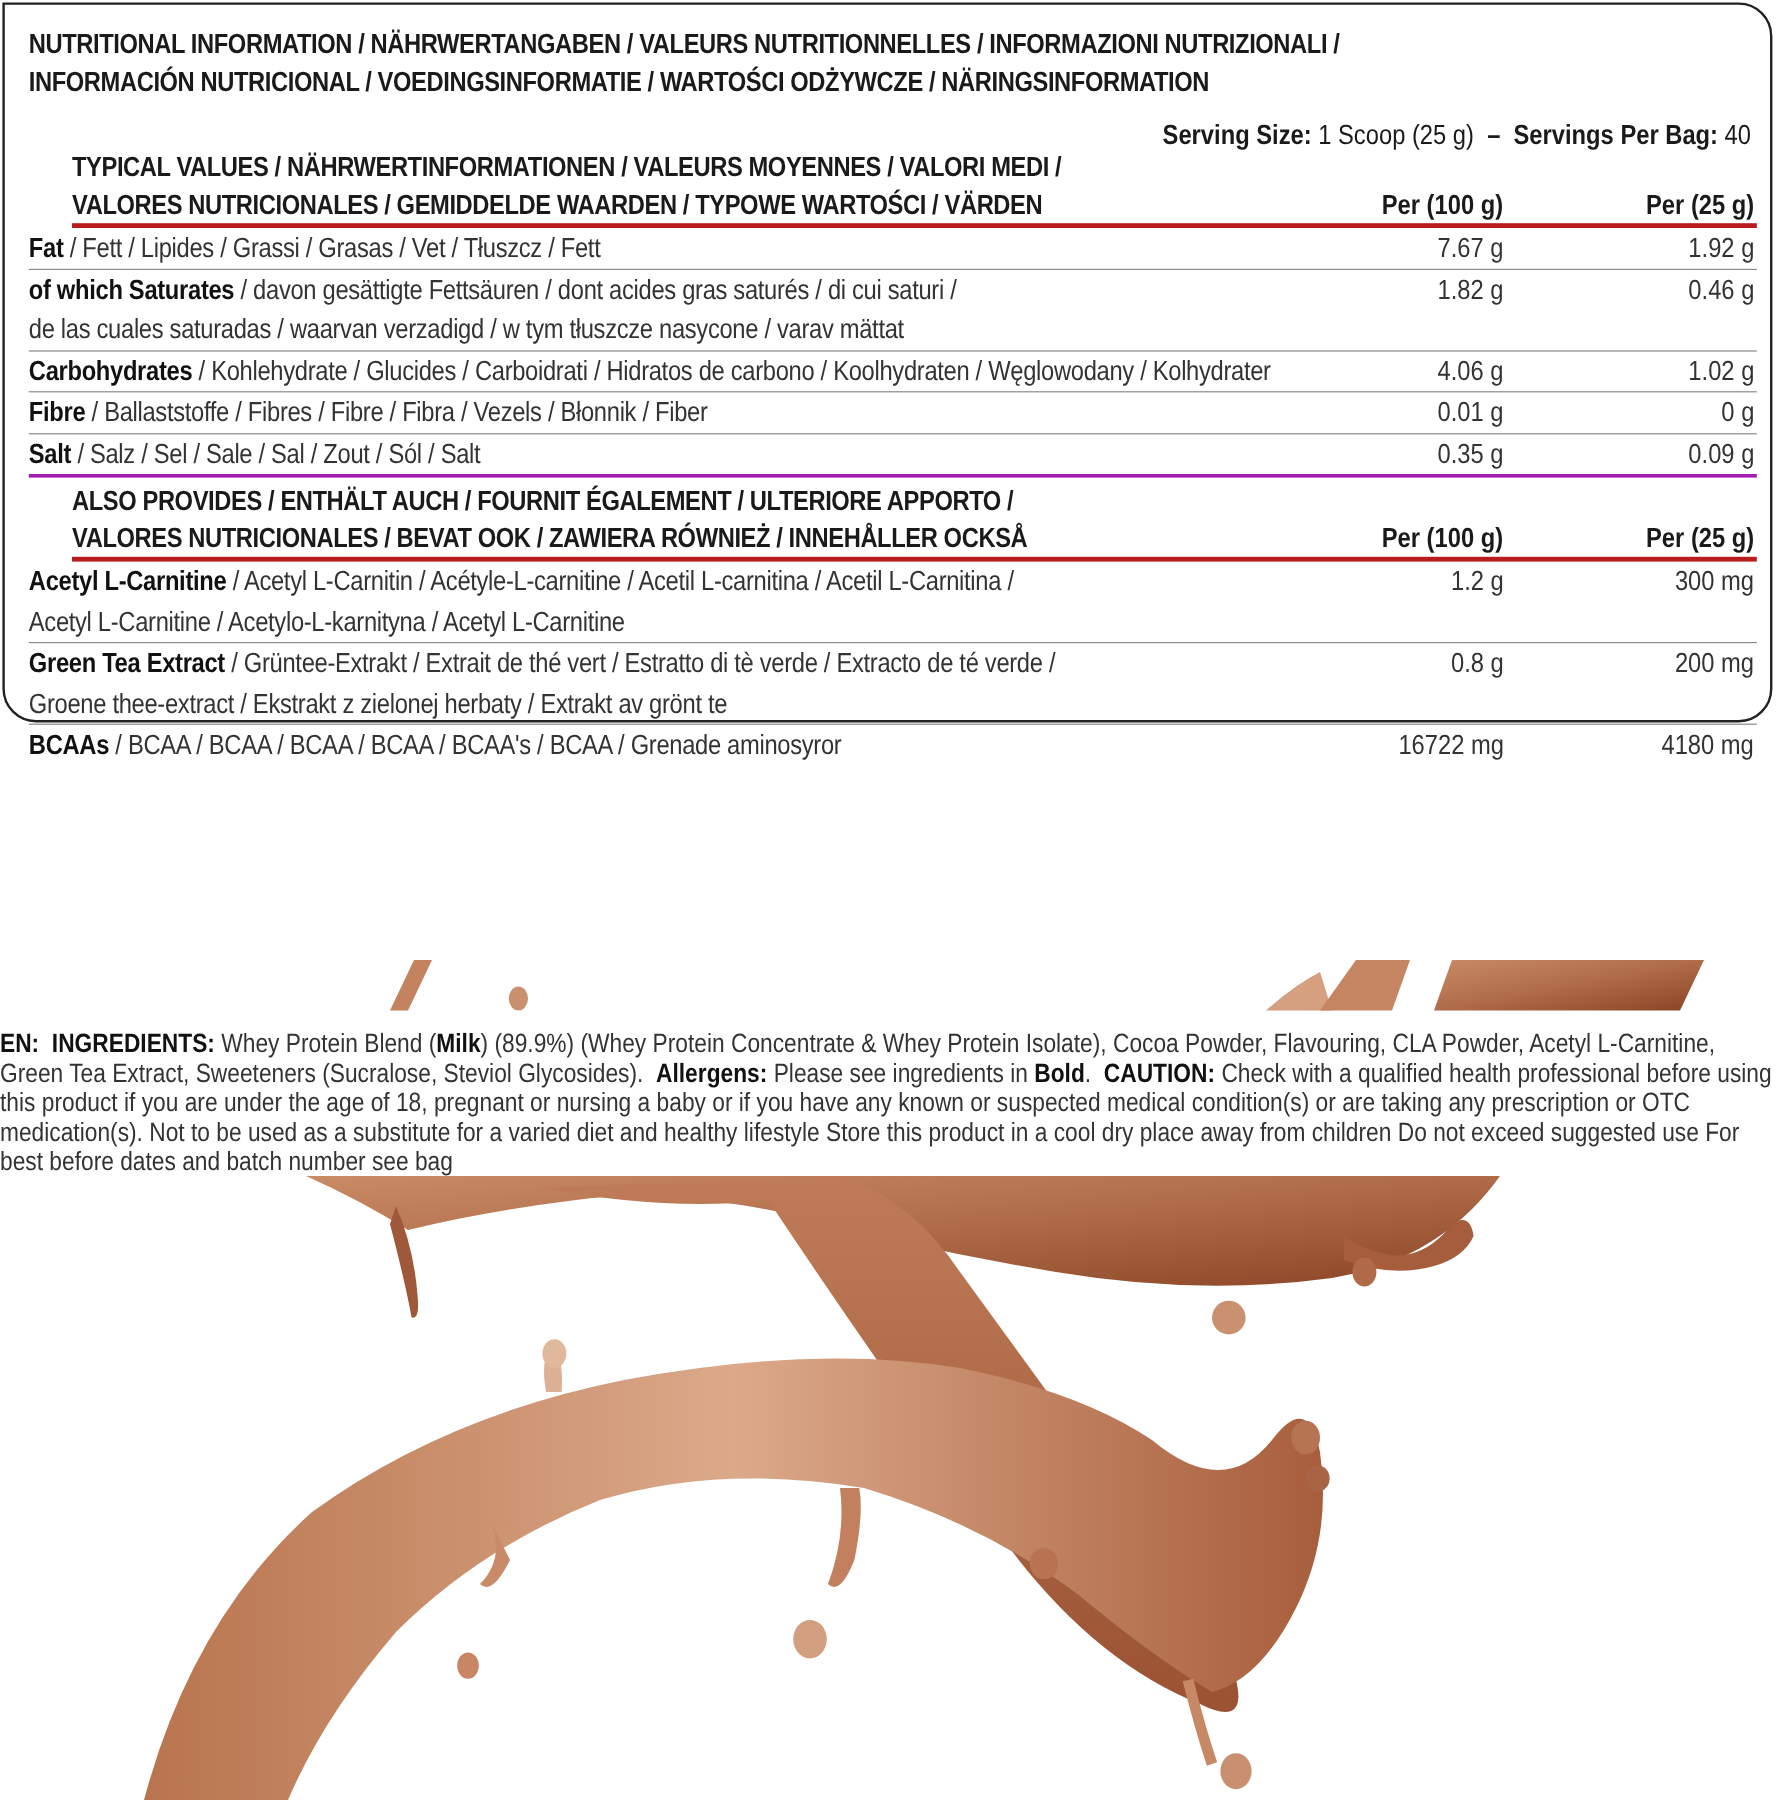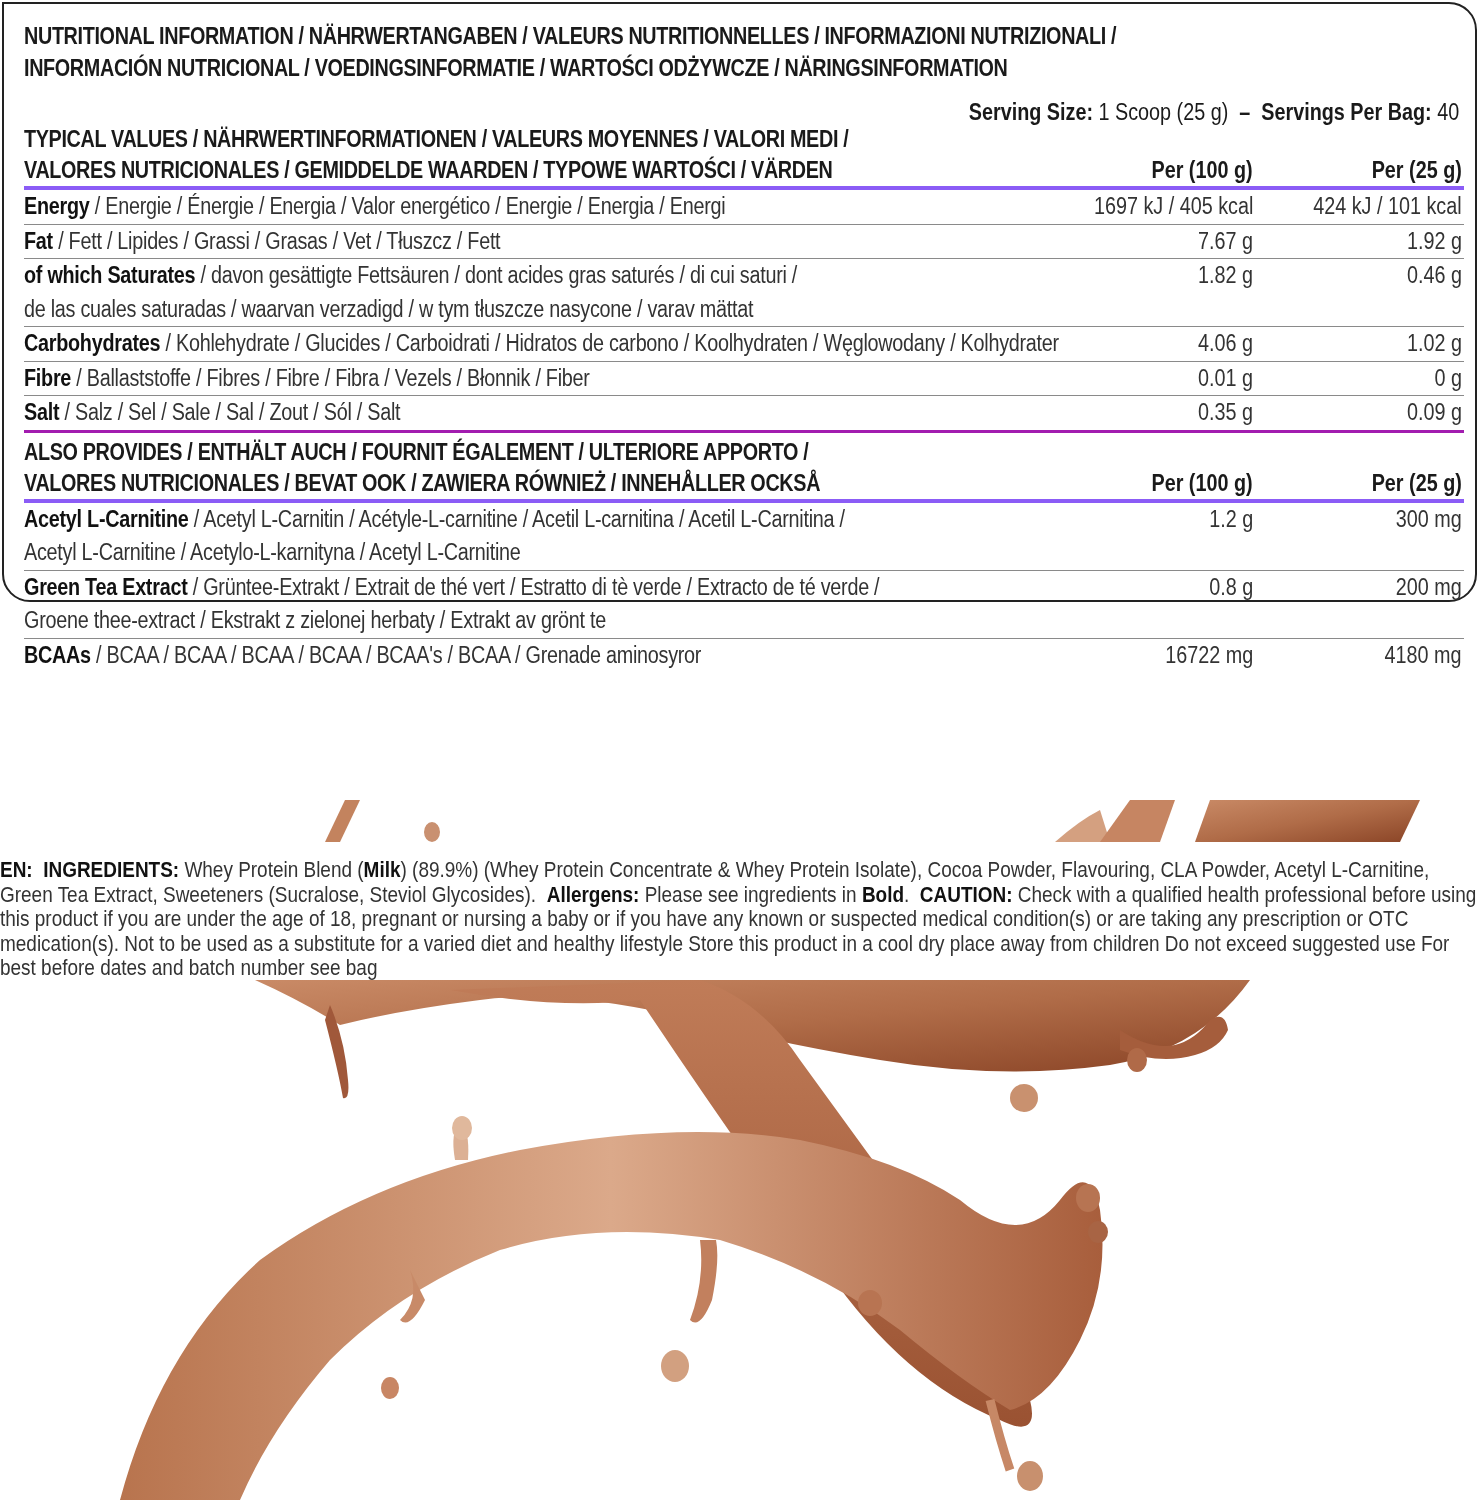--- a/index.html
+++ b/index.html
@@ -19,21 +19,22 @@
       transform: scaleX(0.86); transform-origin: left top;
     }
     .serving {
       position: absolute; right: 16px; top: 95px; font-size: 23px; white-space: nowrap;
       transform: scaleX(0.86); transform-origin: right top;
     }
     .serving b { font-weight: bold; }
     .tbl { position: absolute; left: 20px; top: 120px; width: 1440px; }
     .hdr {
       position: relative; height: 62px;
-      border-bottom: 4px solid #8b5cf6;
+      border-bottom: 4px solid #b91c1c;
+      margin-left: 36px;
     }
     .hdr .lbl {
       position: absolute; left: 0; top: 0; width: 1200px; font-weight: bold;
       font-size: 23px; line-height: 31px; letter-spacing: -0.4px;
       transform: scaleX(0.86); transform-origin: left top;
     }
     .col1, .col2 {
       position: absolute; text-align: right; font-size: 23px; white-space: nowrap;
       transform: scaleX(0.86);
     }
@@ -125,25 +126,20 @@
     <div class="hdr">
       <div class="lbl">
         <div>TYPICAL VALUES / NÄHRWERTINFORMATIONEN / VALEURS MOYENNES / VALORI MEDI /</div>
         <div>VALORES NUTRICIONALES / GEMIDDELDE WAARDEN / TYPOWE WARTOŚCI / VÄRDEN</div>
       </div>
       <div class="col1">Per (100 g)</div>
       <div class="col2">Per (25 g)</div>
     </div>
 
     <div class="row">
-      <div class="name"><b>Energy</b><span> / Energie / Énergie / Energia / Valor energético / Energie / Energia / Energi</span></div>
-      <div class="col1">1697 kJ / 405 kcal</div>
-      <div class="col2">424 kJ / 101 kcal</div>
-    </div>
-    <div class="row">
       <div class="name"><b>Fat</b><span> / Fett / Lipides / Grassi / Grasas / Vet / Tłuszcz / Fett</span></div>
       <div class="col1">7.67 g</div>
       <div class="col2">1.92 g</div>
     </div>
     <div class="row">
       <div class="name"><b>of which Saturates</b><span> / davon gesättigte Fettsäuren / dont acides gras saturés / di cui saturi /</span><br><span>de las cuales saturadas / waarvan verzadigd / w tym tłuszcze nasycone / varav mättat</span></div>
       <div class="col1">1.82 g</div>
       <div class="col2">0.46 g</div>
     </div>
     <div class="row">

